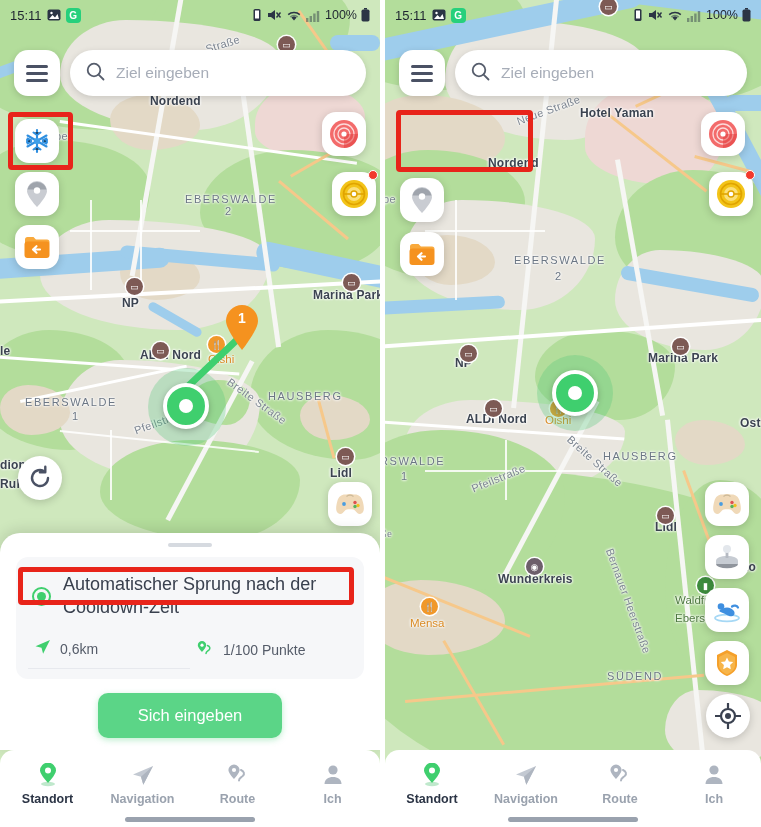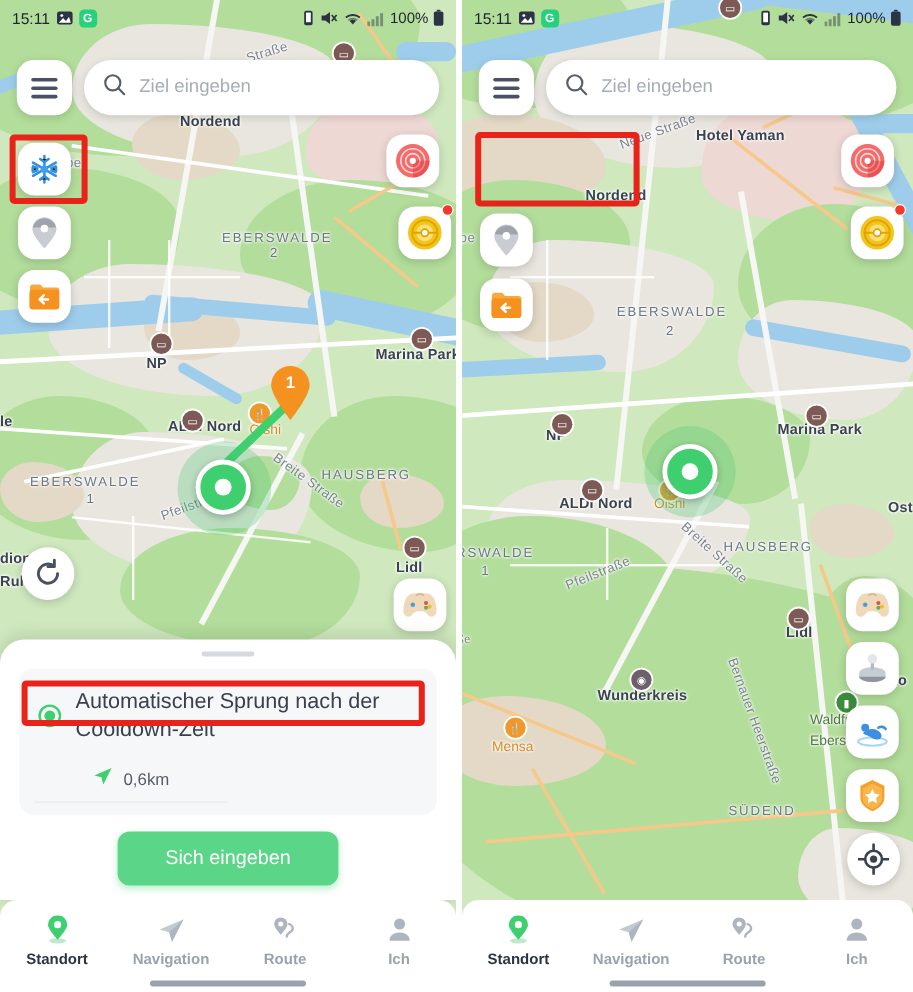--- a/index.html
+++ b/index.html
@@ -164,21 +164,21 @@
     width: 19px; height: 19px; border-radius: 50%; border: 2px solid #3fcf6e;
     display: flex; align-items: center; justify-content: center; flex: none;
   }
   .radio i { width: 9px; height: 9px; border-radius: 50%; background: #3fcf6e; display:block; }
   .opt-label { font-size: 18px; color: #39404e; line-height: 1.32; }
   .stats { display: grid; grid-template-columns: 1fr 1fr; }
   .stat {
     display: flex; align-items: center; gap: 9px; padding: 9px 6px;
     font-size: 14px; color: #555c69;
   }
-  .stats .srow1 { border-bottom: 1px solid #e7e9ee; justify-content: center; }
+  .stats .srow1 { border-bottom: 1px solid #e7e9ee; }
   .cta-wrap { display: flex; justify-content: center; margin-top: 14px; }
   .cta {
     background: #5bd587; color: #fff; font-size: 16.5px;
     border: none; border-radius: 10px; padding: 13px 40px;
     box-shadow: 0 2px 6px rgba(91,213,135,0.4);
   }
 
   
   .bottomnav {
     position: absolute; left: 0; right: 0; bottom: 0; height: 77px;
@@ -435,20 +435,30 @@
         </div>
         <div class="stats">
           <div class="stat srow1">
             <span>
               <svg width="17" height="17" viewBox="0 0 17 17">
                   <path d="M16 1L1.5 7.2l6 1.6 1.6 6z" fill="#3fcf6e"></path>
                 </svg>
             </span>
             <span>0,6km</span>
           </div>
+          <div class="stat">
+            <span>
+              <svg width="18" height="17" viewBox="0 0 18 17">
+                  <path d="M6 1a4.2 4.2 0 0 0-4.2 4.2C1.8 7.6 6 12 6 12s4.2-4.4 4.2-6.8A4.2 4.2 0 0 0 6 1z" fill="#3fcf6e"></path>
+                  <circle cx="6" cy="5.2" r="1.6" fill="#fff"></circle>
+                  <path d="M11.5 5.5c2.5 1 3 3 1.5 4.5-1.2 1.2-3 1.5-3 3.5" stroke="#3fcf6e" stroke-width="1.5" fill="none" stroke-linecap="round"></path>
+                </svg>
+            </span>
+            <span>1/100 Punkte</span>
+          </div>
         </div>
       </div>
       <div class="cta-wrap">
         <button class="cta">Sich eingeben</button>
       </div>
     </div>
     <div class="hlbox" style="left:18px;top:567px;width:336px;height:38px;"></div>
 
     <div class="bottomnav">
       <div class="nav-items">

